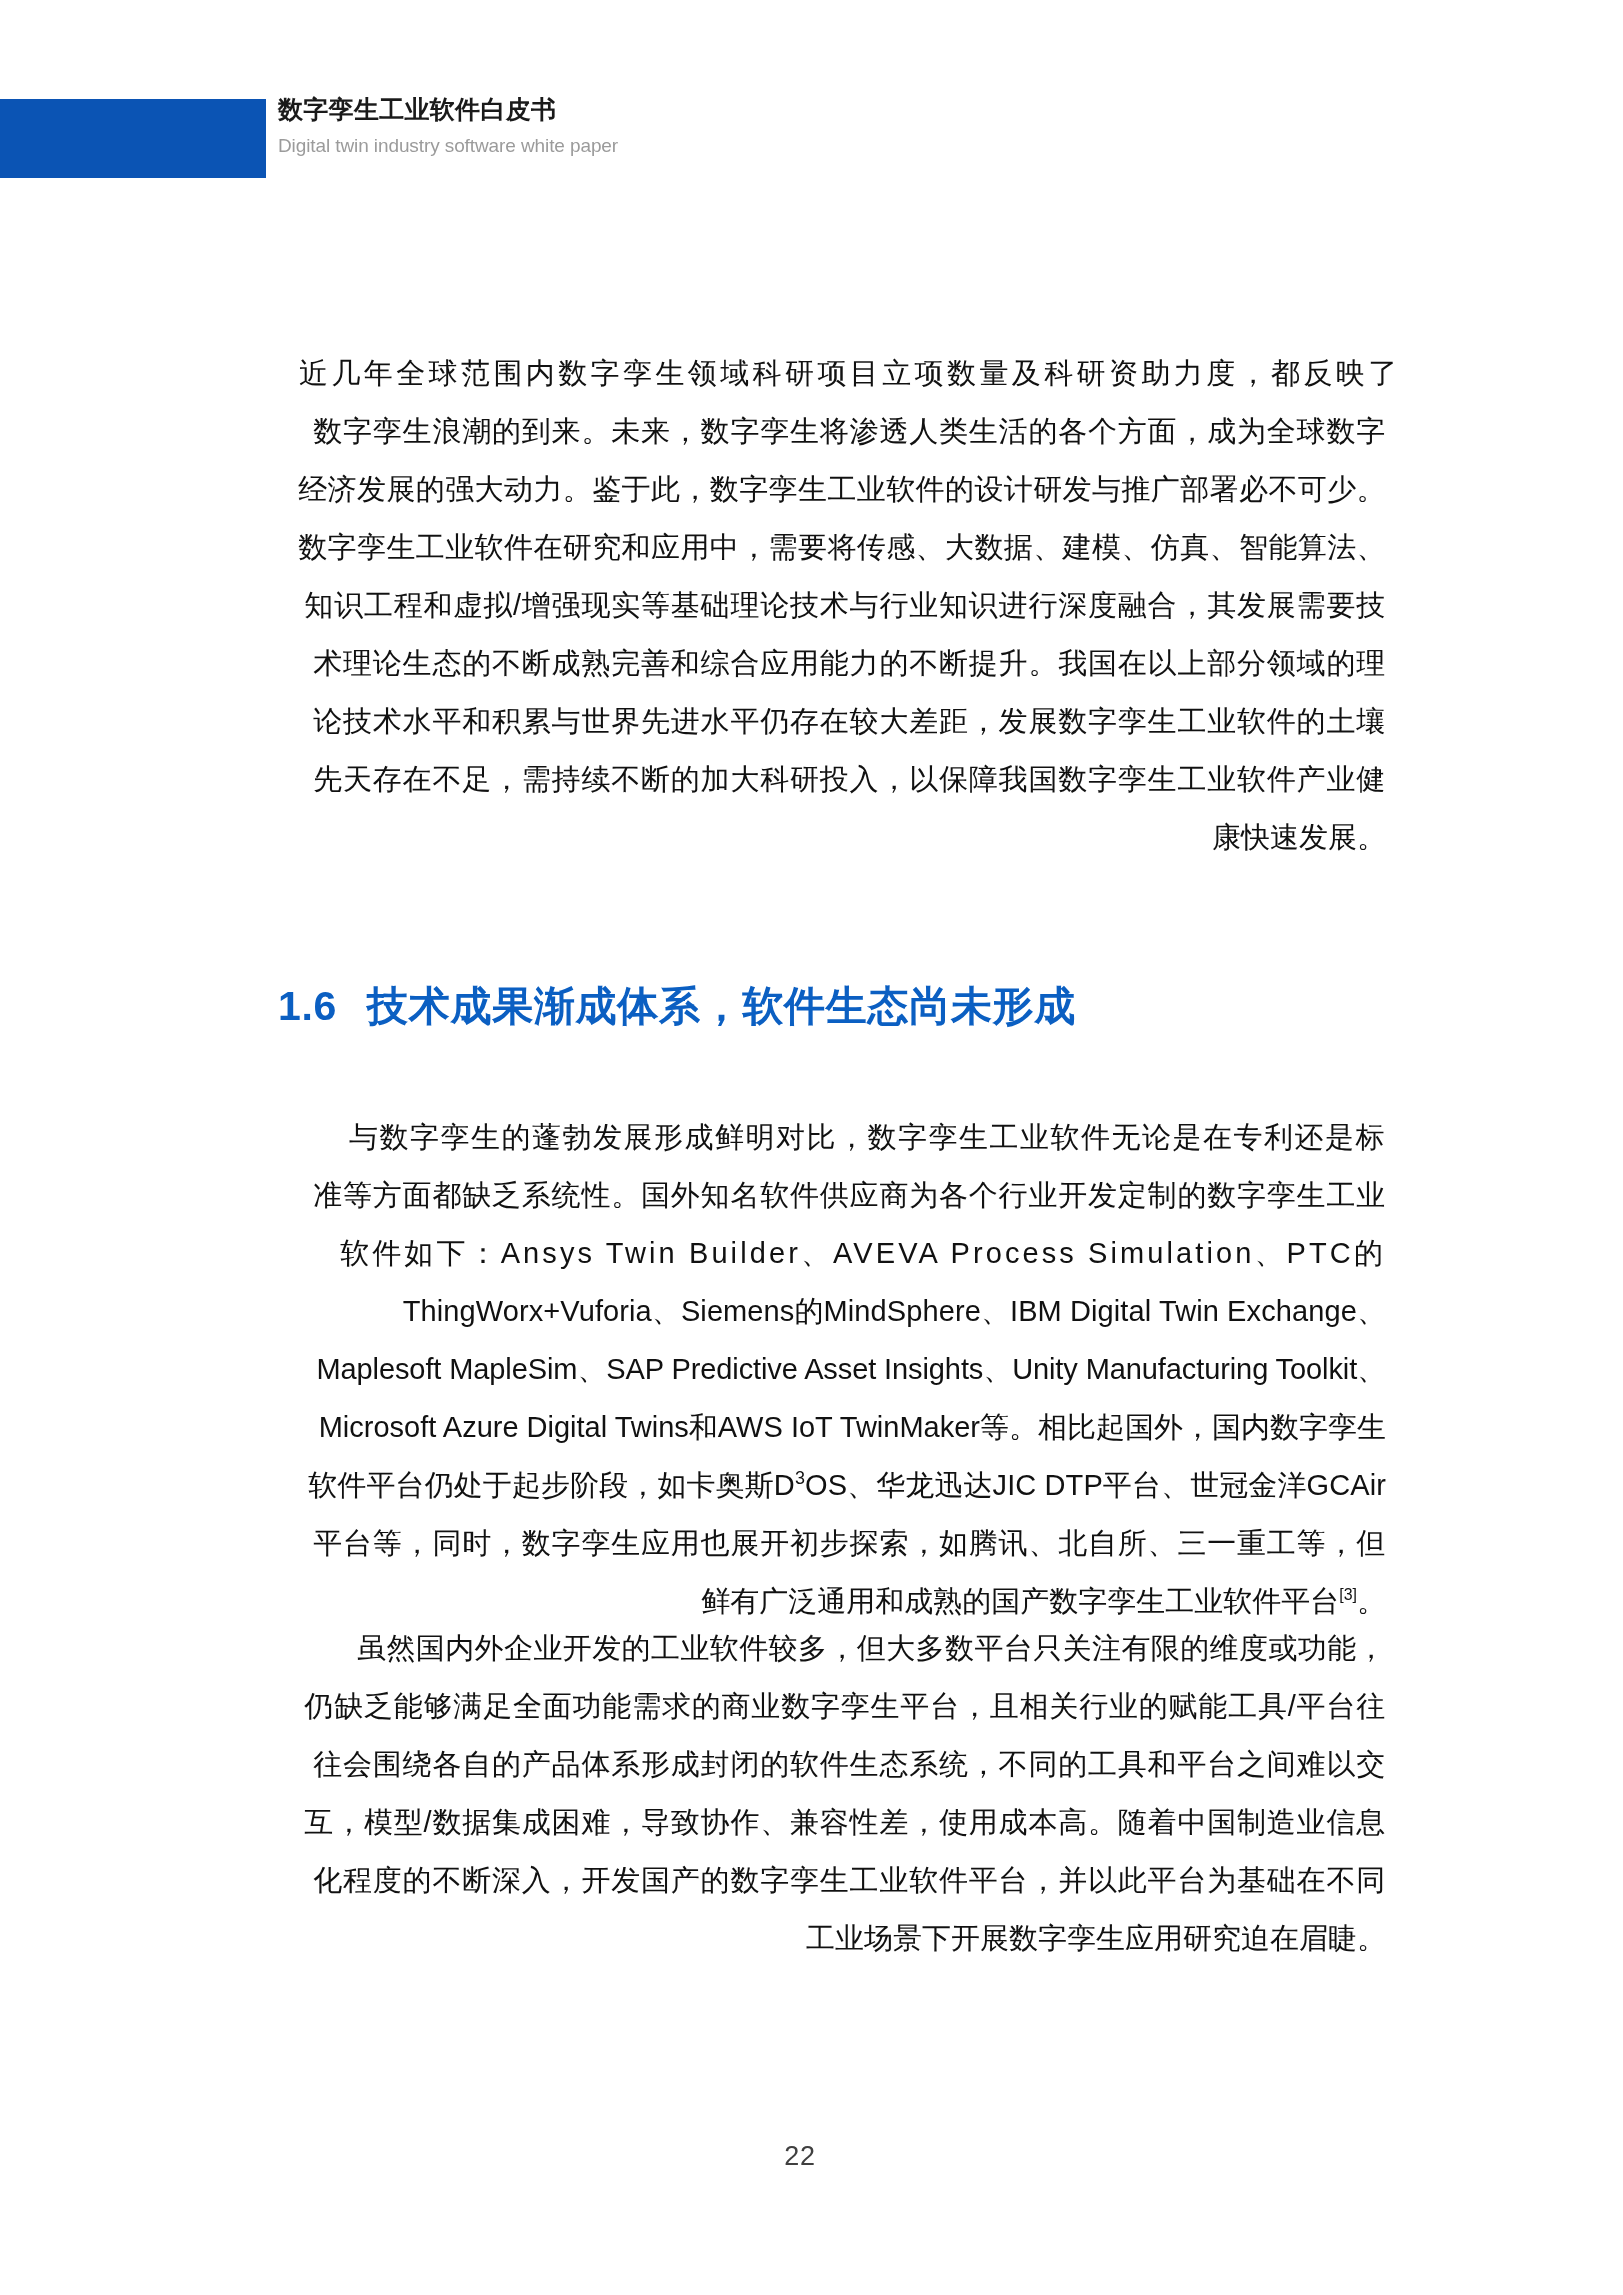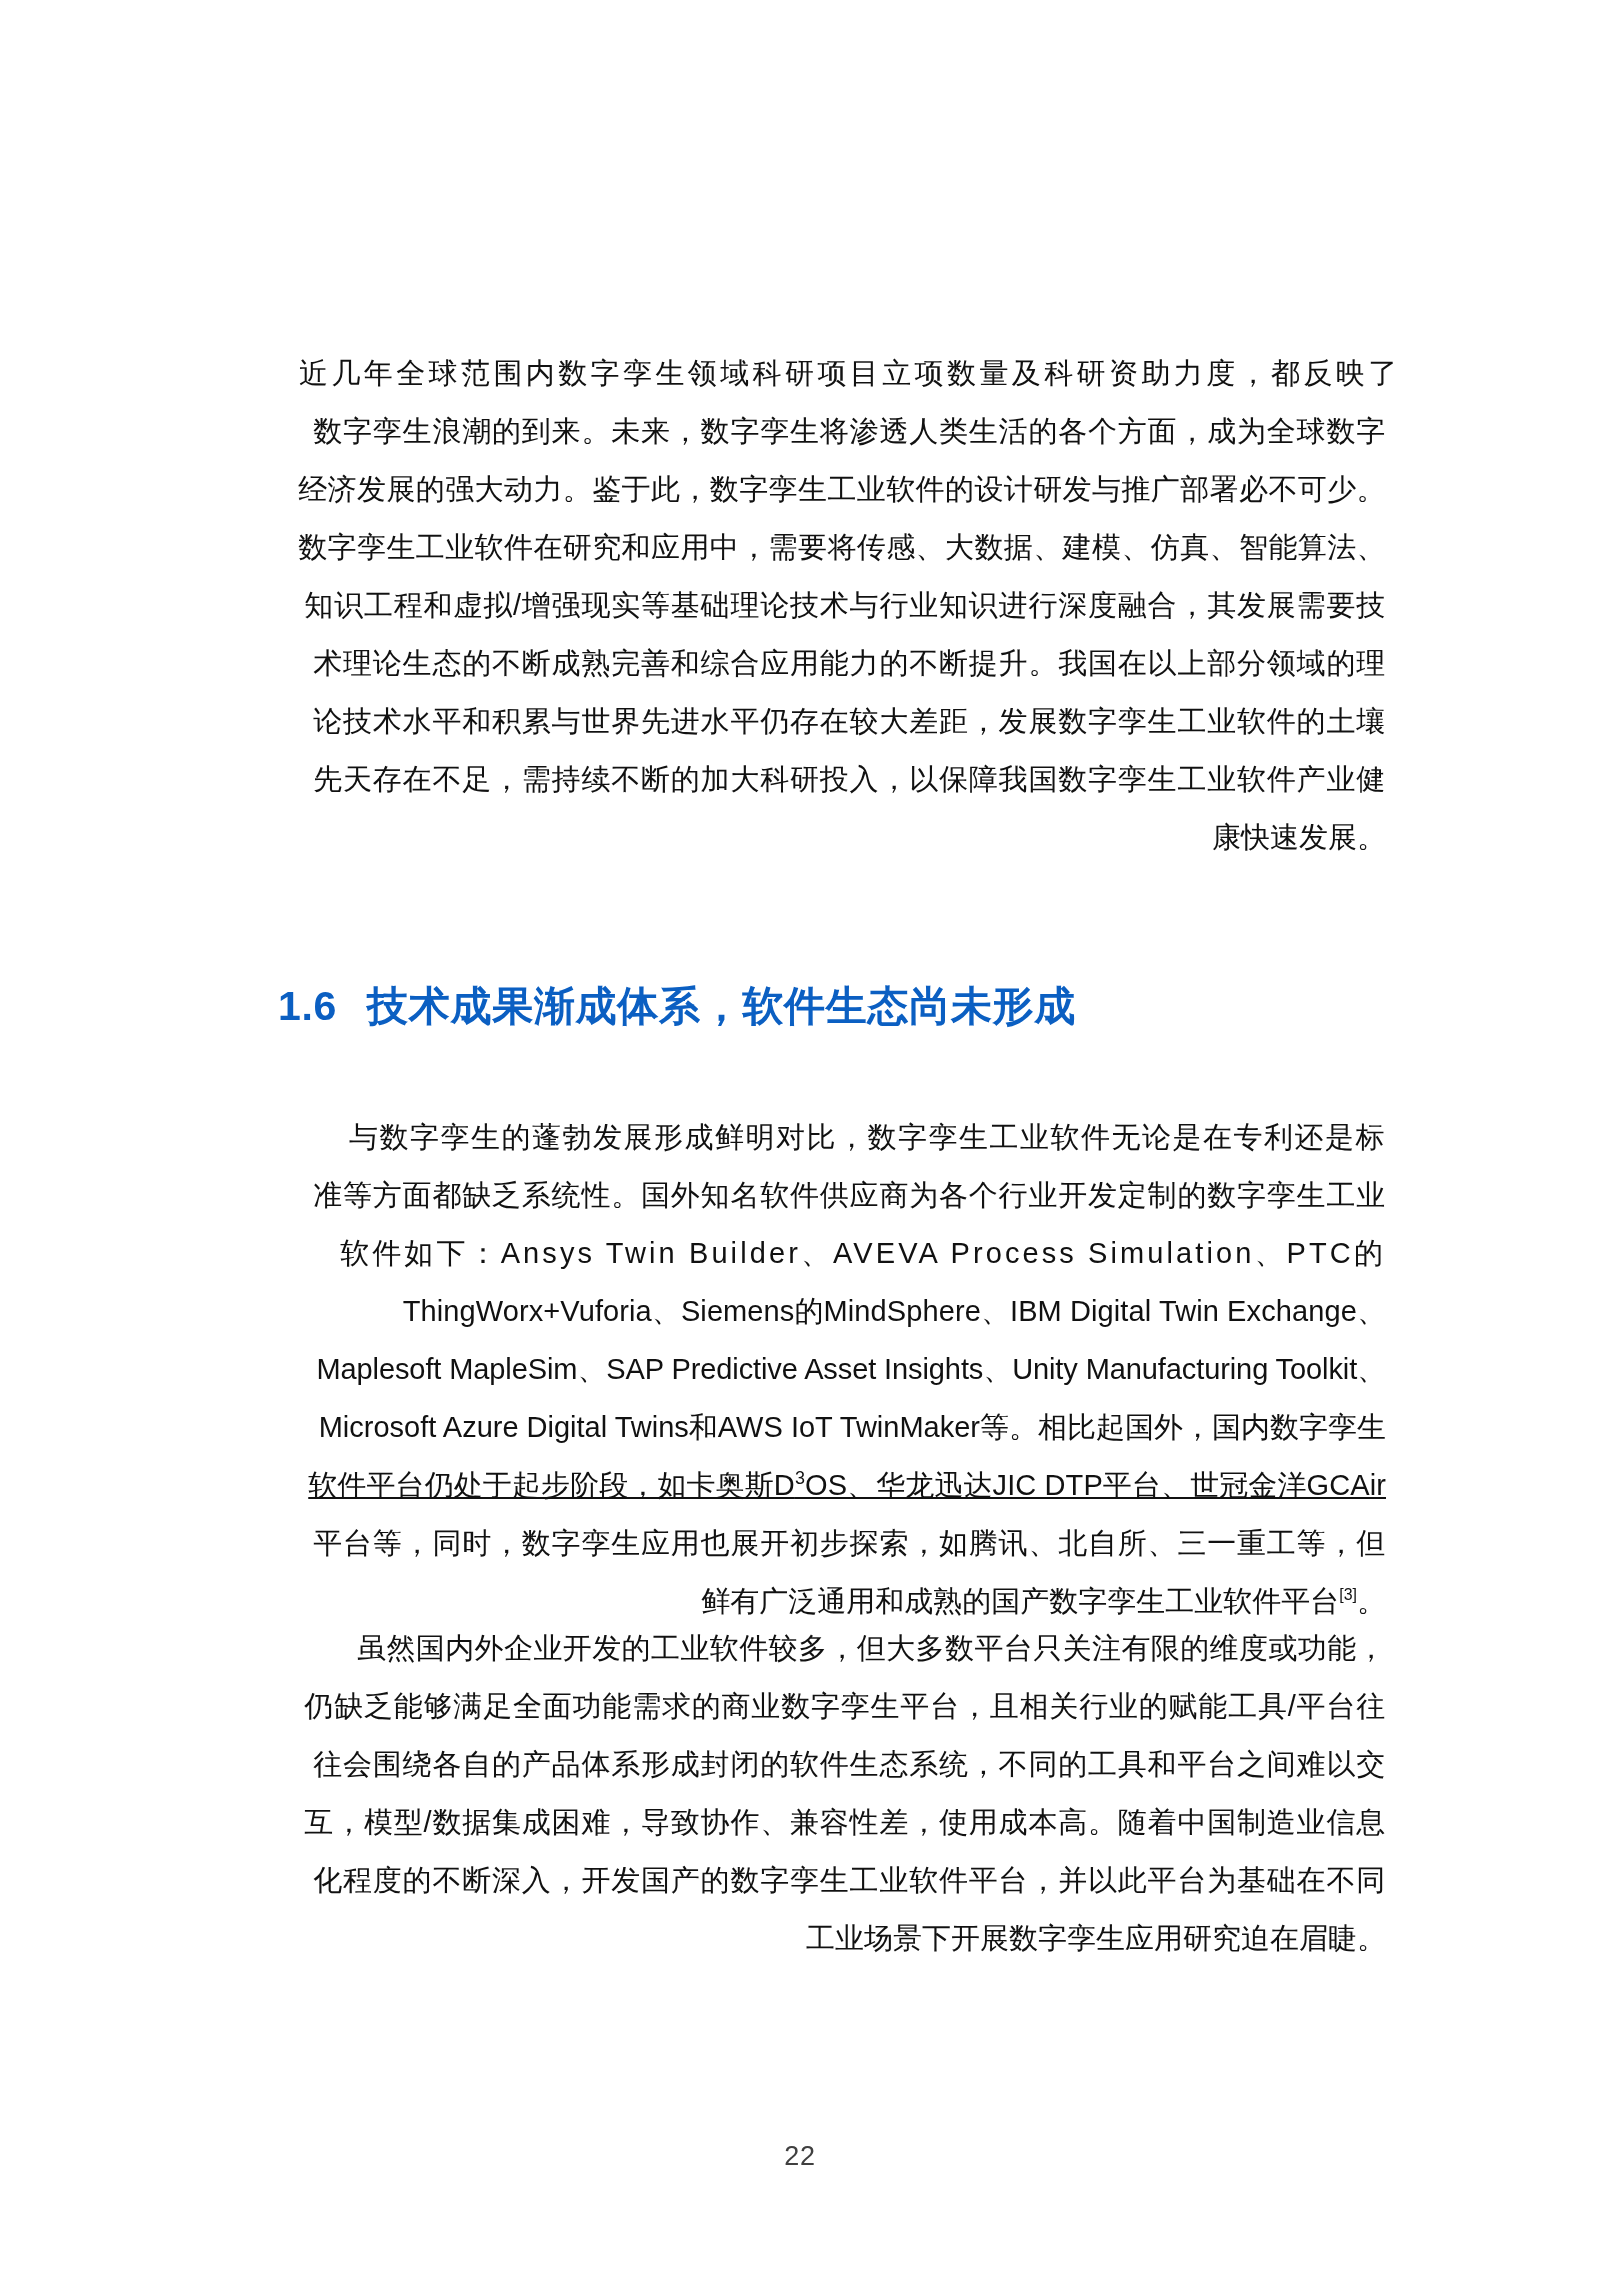--- a/index.html
+++ b/index.html
@@ -143,20 +143,28 @@
     color: #404040;
     font-weight: 400;
     letter-spacing: 0.7px;
   }
 </style>
 </head>
 <body>
 
 <div class="page">
 
+  <div class="header">
+    <div class="header-block"></div>
+    <div class="header-rule"></div>
+    <div class="header-text">
+      <div class="header-title-cn">数字孪生工业软件白皮书</div>
+      <div class="header-title-en">Digital twin industry software white paper</div>
+    </div>
+  </div>
 
   <div class="content">
     <div class="linebox">
       <span class="ln indent stretch1">近几年全球范围内数字孪生领域科研项目立项数量及科研资助力度，都反映了</span>
       <span class="ln stretch2">数字孪生浪潮的到来。未来，数字孪生将渗透人类生活的各个方面，成为全球数字</span>
       <span class="ln stretch3">经济发展的强大动力。鉴于此，数字孪生工业软件的设计研发与推广部署必不可少。</span>
       <span class="ln stretch3">数字孪生工业软件在研究和应用中，需要将传感、大数据、建模、仿真、智能算法、</span>
       <span class="ln stretch2">知识工程和虚拟/增强现实等基础理论技术与行业知识进行深度融合，其发展需要技</span>
       <span class="ln stretch2">术理论生态的不断成熟完善和综合应用能力的不断提升。我国在以上部分领域的理</span>
       <span class="ln stretch2">论技术水平和积累与世界先进水平仍存在较大差距，发展数字孪生工业软件的土壤</span>
@@ -172,21 +180,21 @@
   </div>
 
   <div class="content" style="top:1108px;">
     <div class="linebox">
       <span class="ln indent stretch4">与数字孪生的蓬勃发展形成鲜明对比，数字孪生工业软件无论是在专利还是标</span>
       <span class="ln stretch2">准等方面都缺乏系统性。国外知名软件供应商为各个行业开发定制的数字孪生工业</span>
       <span class="ln" style="letter-spacing:3.1px;">软件如下：Ansys Twin Builder、AVEVA Process Simulation、PTC的</span>
       <span class="ln" style="letter-spacing:0.1px;">ThingWorx+Vuforia、Siemens的MindSphere、IBM Digital Twin Exchange、</span>
       <span class="ln" style="letter-spacing:-0.1px;">Maplesoft MapleSim、SAP Predictive Asset Insights、Unity Manufacturing Toolkit、</span>
       <span class="ln" style="letter-spacing:0px;margin-left:44px;">Microsoft Azure Digital Twins和AWS IoT TwinMaker等。相比起国外，国内数字孪生</span>
-      <span class="ln" style="letter-spacing:0.1px;text-decoration:underline;"><span>软件平台仍处于起步阶段，如卡奥斯D</span><sup class="exp">3</sup><span>OS、华龙迅达JIC DTP平台、世冠金洋GCAir</span></span>
+      <span class="ln" style="letter-spacing:0.1px;"><span>软件平台仍处于起步阶段，如卡奥斯D</span><sup class="exp">3</sup><span>OS、华龙迅达JIC DTP平台、世冠金洋GCAir</span></span>
       <span class="ln stretch2">平台等，同时，数字孪生应用也展开初步探索，如腾讯、北自所、三一重工等，但</span>
       <span class="ln"><span>鲜有广泛通用和成熟的国产数字孪生工业软件平台</span><sup class="fn">[3]</sup><span>。</span></span>
     </div>
   </div>
 
   <div class="content" style="top:1619px;">
     <div class="linebox">
       <span class="ln indent stretch3">虽然国内外企业开发的工业软件较多，但大多数平台只关注有限的维度或功能，</span>
       <span class="ln stretch2">仍缺乏能够满足全面功能需求的商业数字孪生平台，且相关行业的赋能工具/平台往</span>
       <span class="ln stretch2">往会围绕各自的产品体系形成封闭的软件生态系统，不同的工具和平台之间难以交</span>

